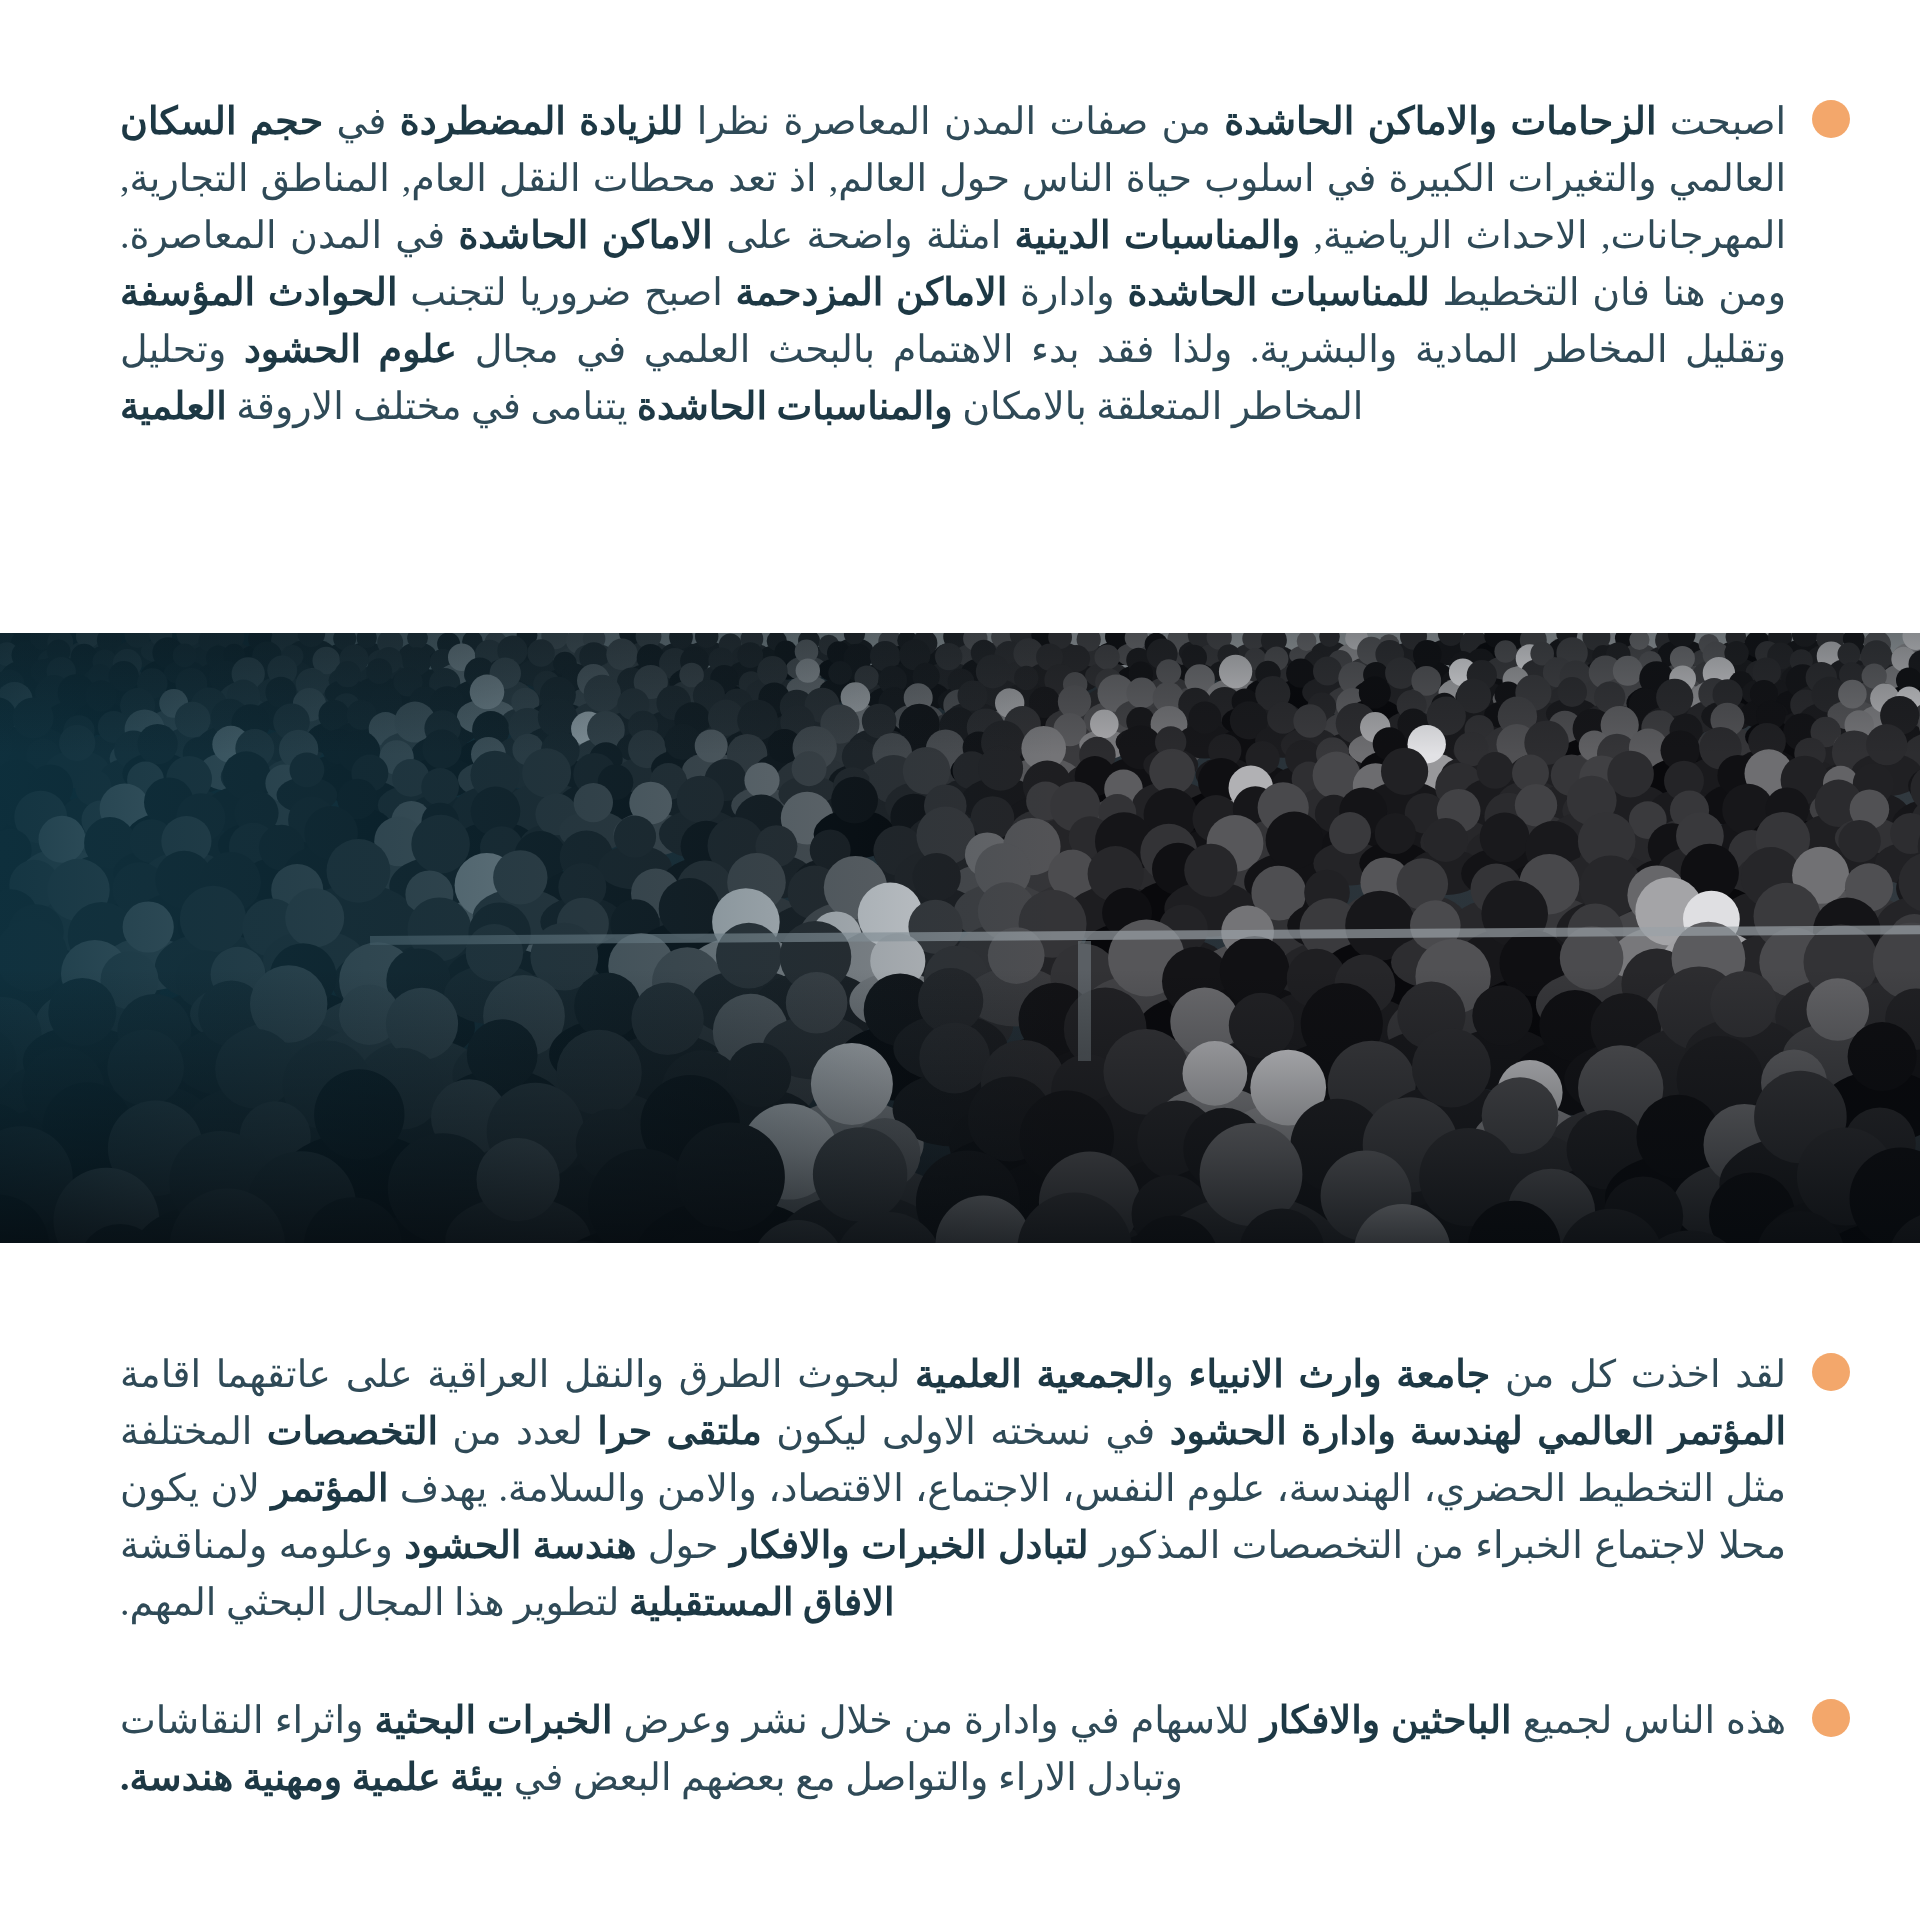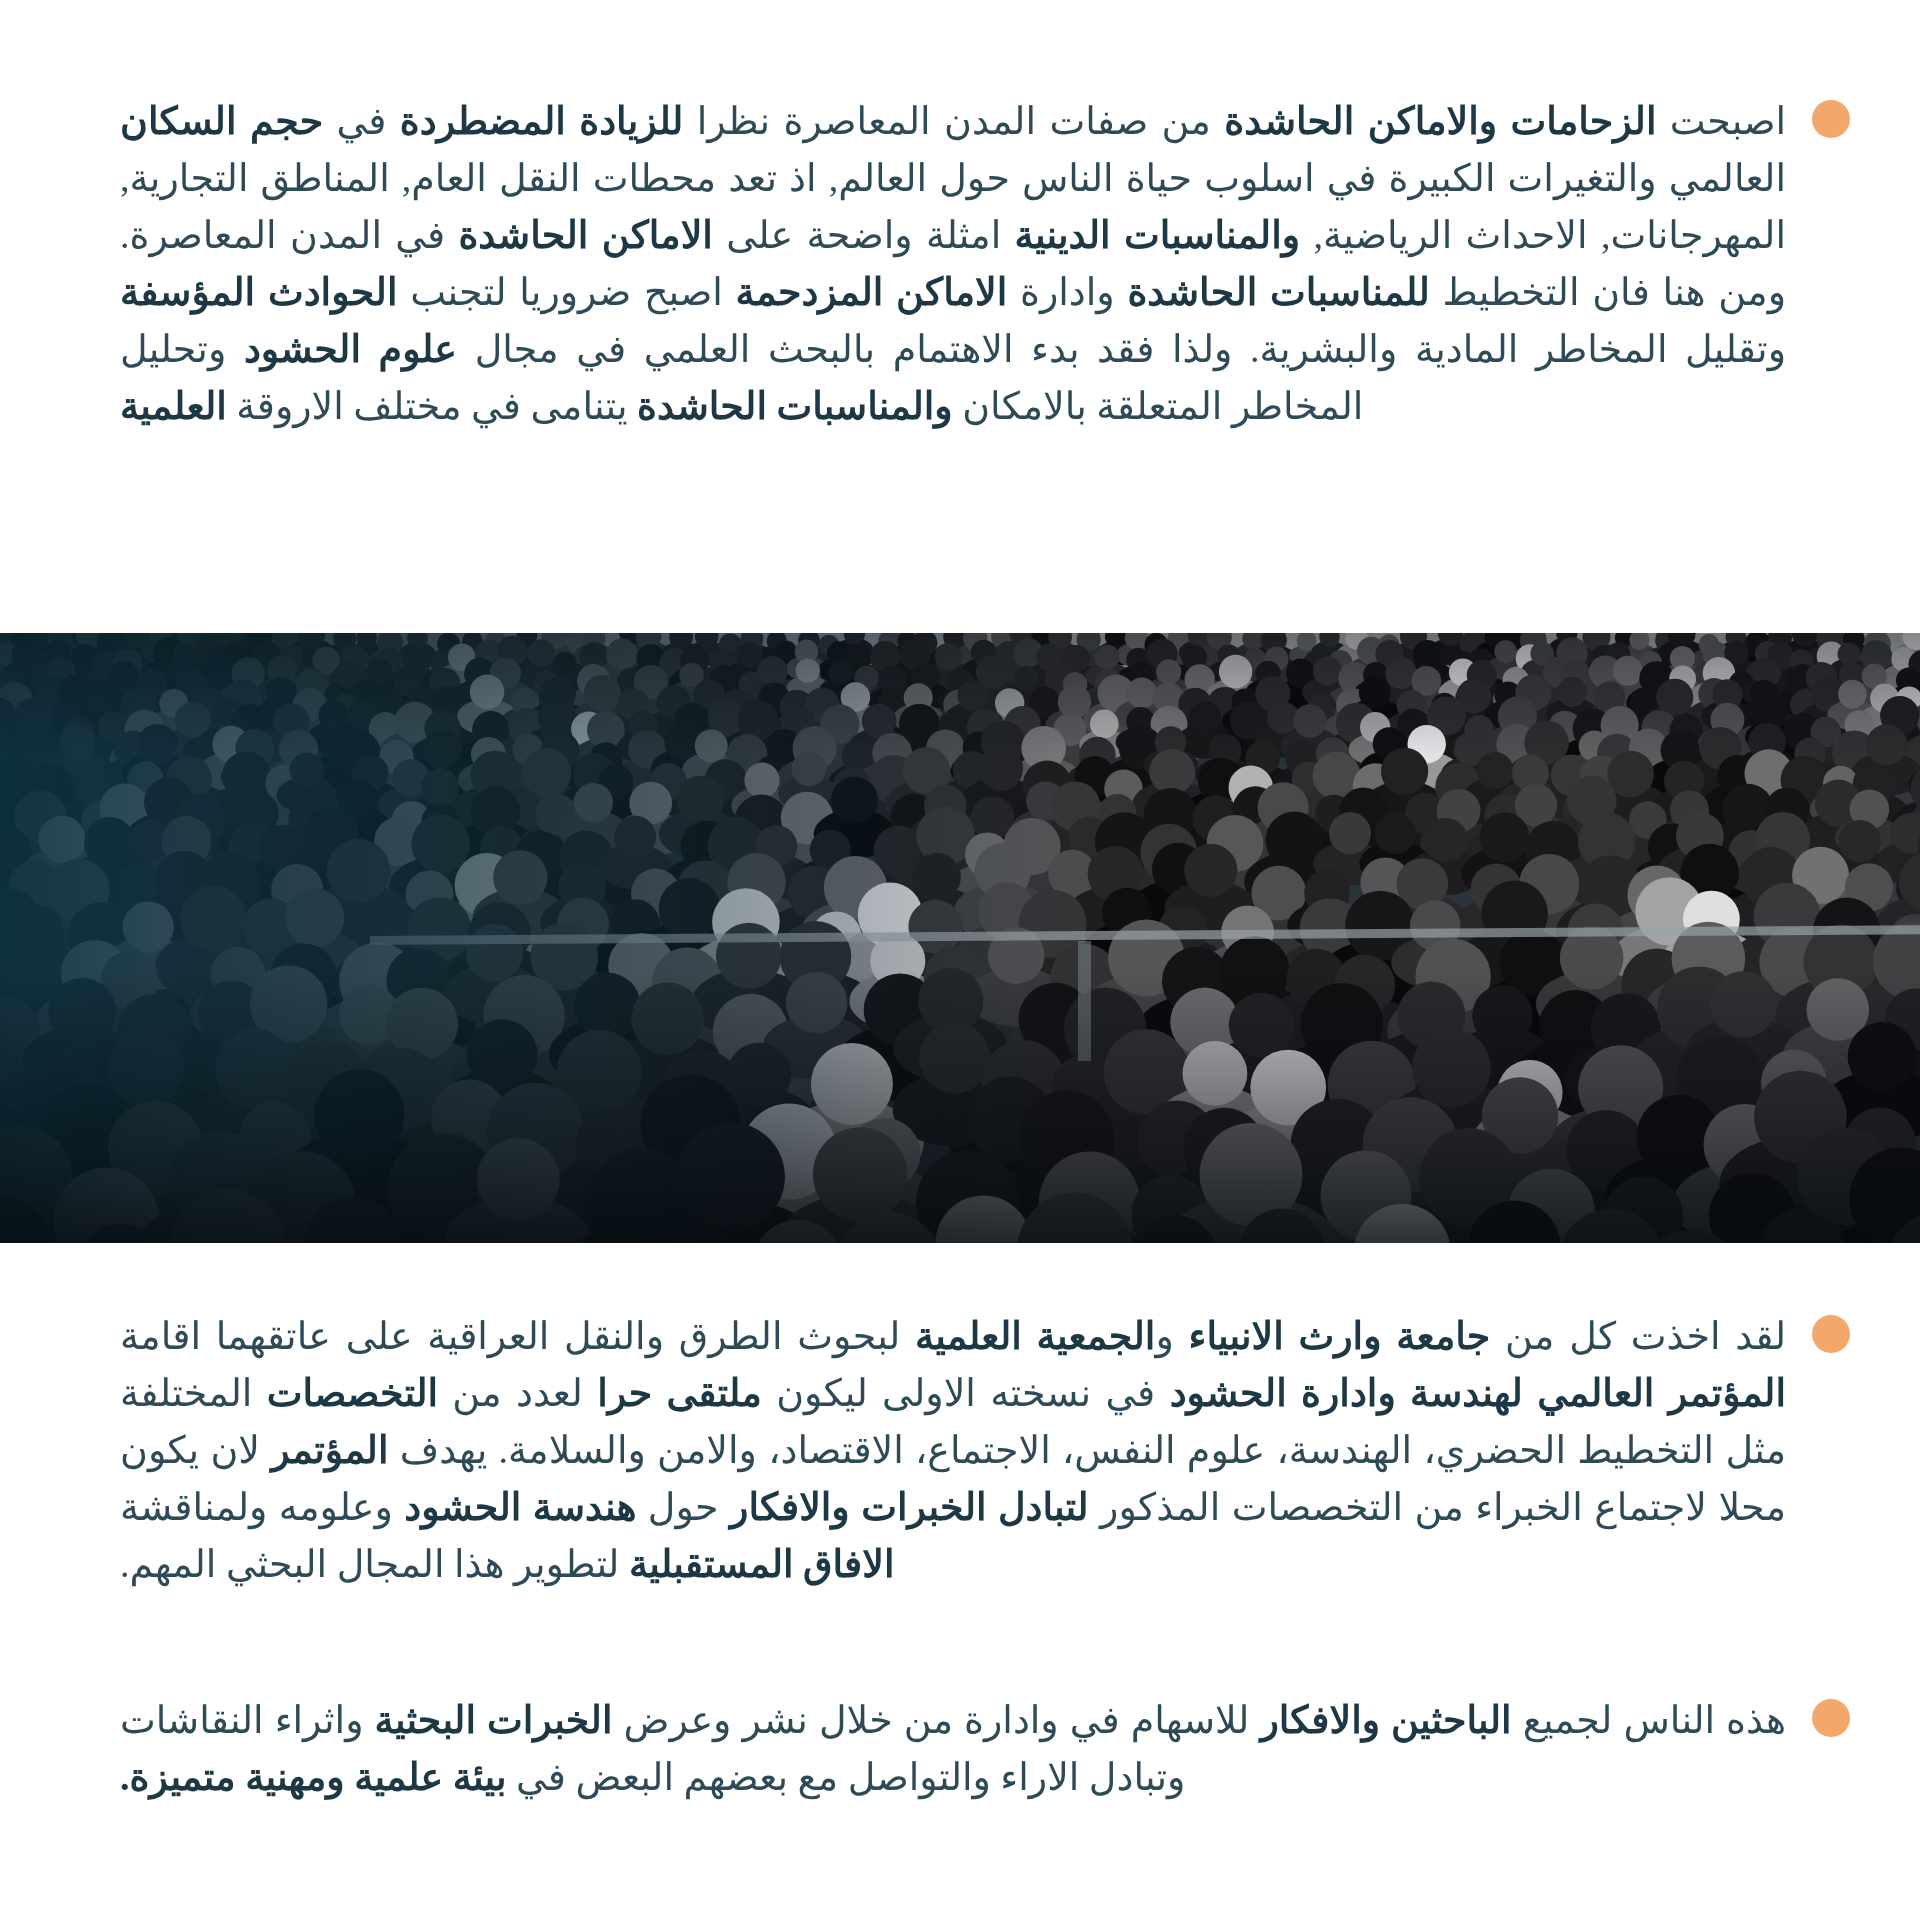--- a/index.html
+++ b/index.html
@@ -21,21 +21,21 @@
     flex:none;width:38px;height:38px;border-radius:50%;
     background:var(--accent);margin-top:7px;
   }
   .para{
     flex:1;margin:0;direction:rtl;
     text-align:justify;text-align-last:left;
     font-size:38px;line-height:57px;color:var(--text);
   }
   .para .b{font-weight:bold;color:var(--text-bold);}
   #p1{top:93px;}
-  #p2{top:1308px;}
+  #p2{top:1346px;}
   #p3{top:1692px;}
   .crowd{
     position:absolute;top:633px;left:0;width:1920px;height:610px;margin:0;padding:0;
   }
   .crowd svg{display:block;width:100%;height:100%;}
 </style>
 </head>
 <body>
 
 <div class="page">
@@ -1552,16 +1552,16 @@
     </svg>
   </figure>
 
   <section class="para-block" id="p2">
     <span class="bullet"></span>
     <p class="para"><span>لقد اخذت كل من </span><span class="b">جامعة وارث الانبياء</span><span> و</span><span class="b">الجمعية العلمية</span><span> لبحوث الطرق والنقل العراقية على عاتقهما اقامة </span><span class="b">المؤتمر العالمي لهندسة وادارة الحشود</span><span> في نسخته الاولى ليكون </span><span class="b">ملتقى حرا</span><span> لعدد من </span><span class="b">التخصصات</span><span> المختلفة مثل التخطيط الحضري، الهندسة، علوم النفس، الاجتماع، الاقتصاد، والامن والسلامة. يهدف </span><span class="b">المؤتمر</span><span> لان يكون محلا لاجتماع الخبراء من التخصصات المذكور </span><span class="b">لتبادل الخبرات والافكار</span><span> حول </span><span class="b">هندسة الحشود</span><span> وعلومه ولمناقشة </span><span class="b">الافاق المستقبلية</span><span> لتطوير هذا المجال البحثي المهم.</span></p>
   </section>
 
   <section class="para-block" id="p3">
     <span class="bullet"></span>
-    <p class="para"><span>هذه الناس لجميع </span><span class="b">الباحثين والافكار</span><span> للاسهام في وادارة من خلال نشر وعرض </span><span class="b">الخبرات البحثية</span><span> واثراء النقاشات وتبادل الاراء والتواصل مع بعضهم البعض في </span><span class="b">بيئة علمية ومهنية متميزة.</span></p>
+    <p class="para"><span>هذه الناس لجميع </span><span class="b">الباحثين والافكار</span><span> للاسهام في وادارة من خلال نشر وعرض </span><span class="b">الخبرات البحثية</span><span> واثراء النقاشات وتبادل الاراء والتواصل مع بعضهم البعض في </span><span class="b">بيئة علمية ومهنية هندسة.</span></p>
   </section>
 
 </div>
 
 </body></html>

